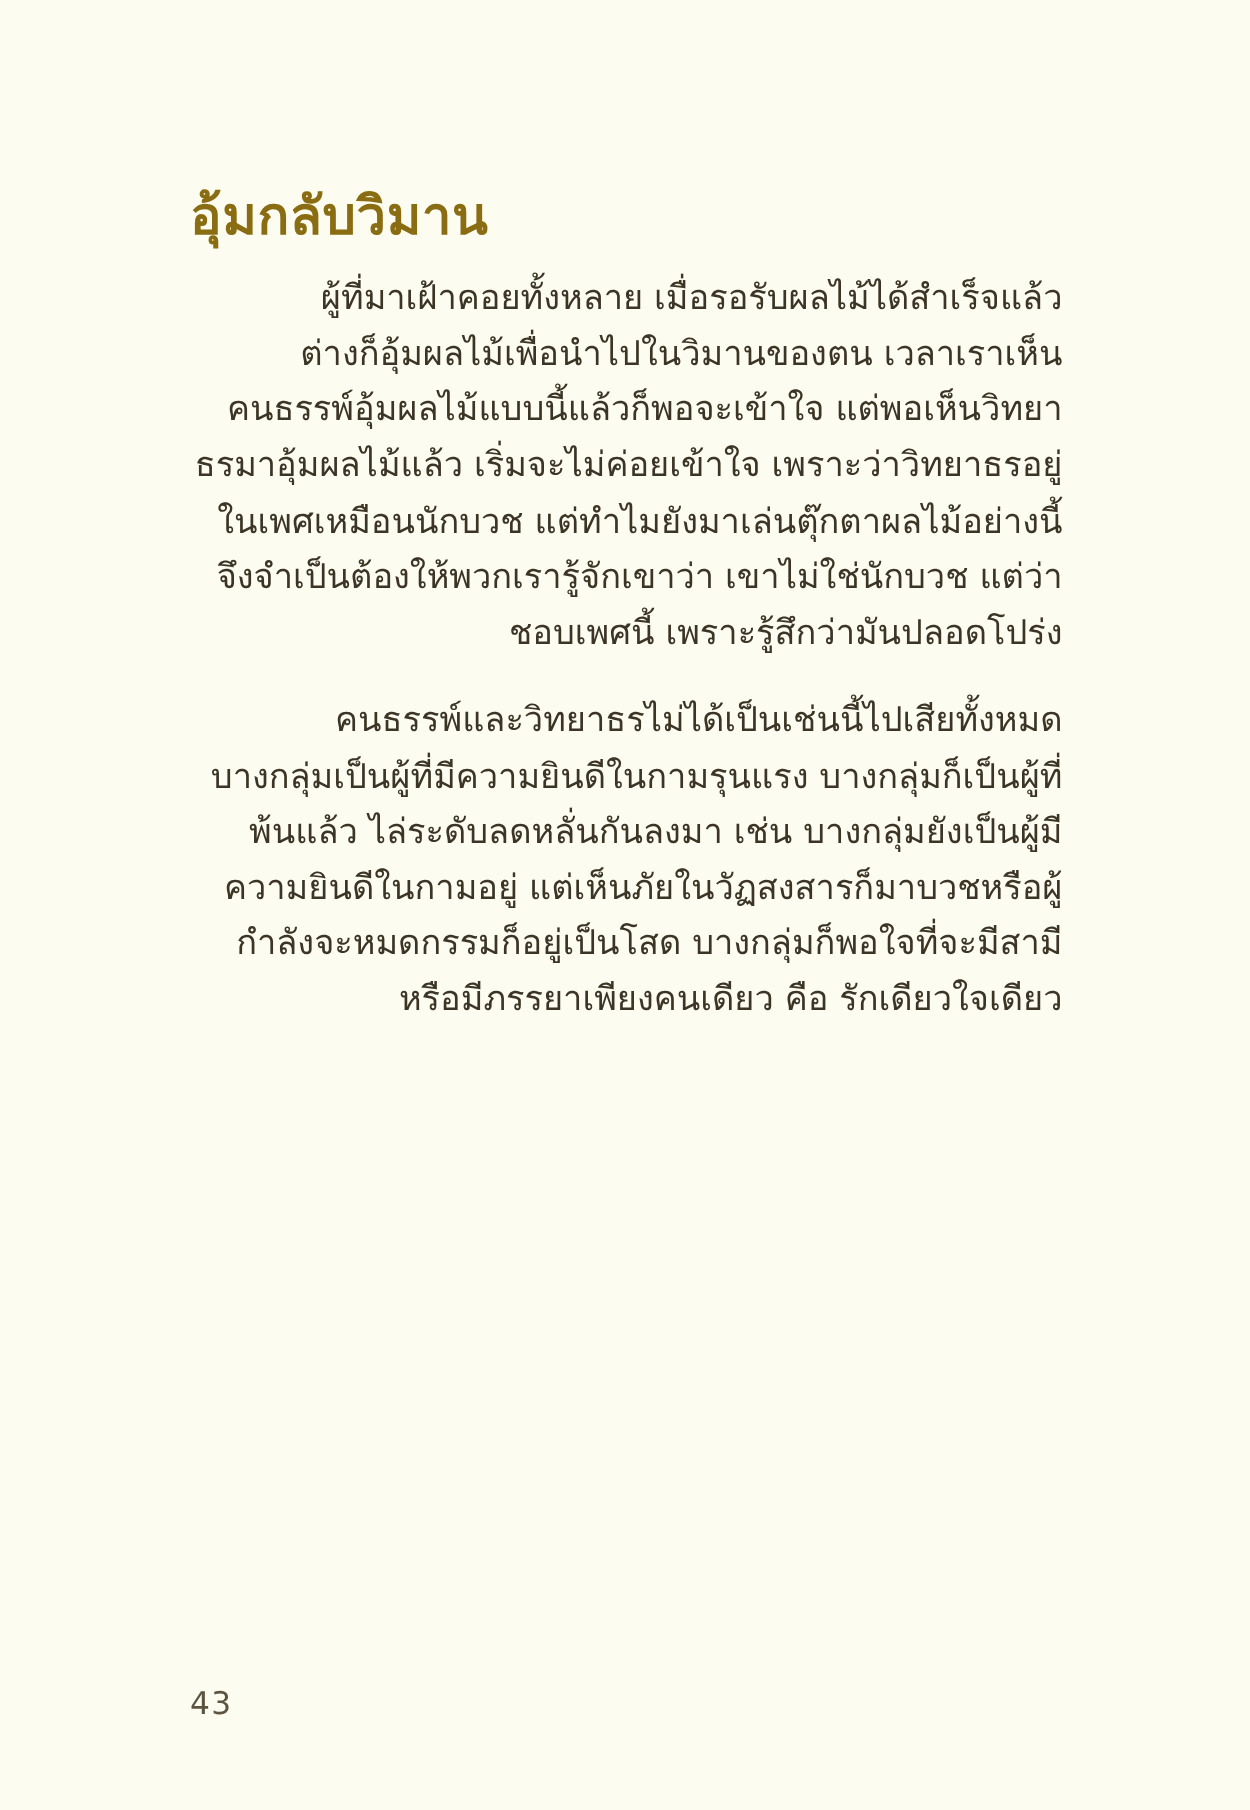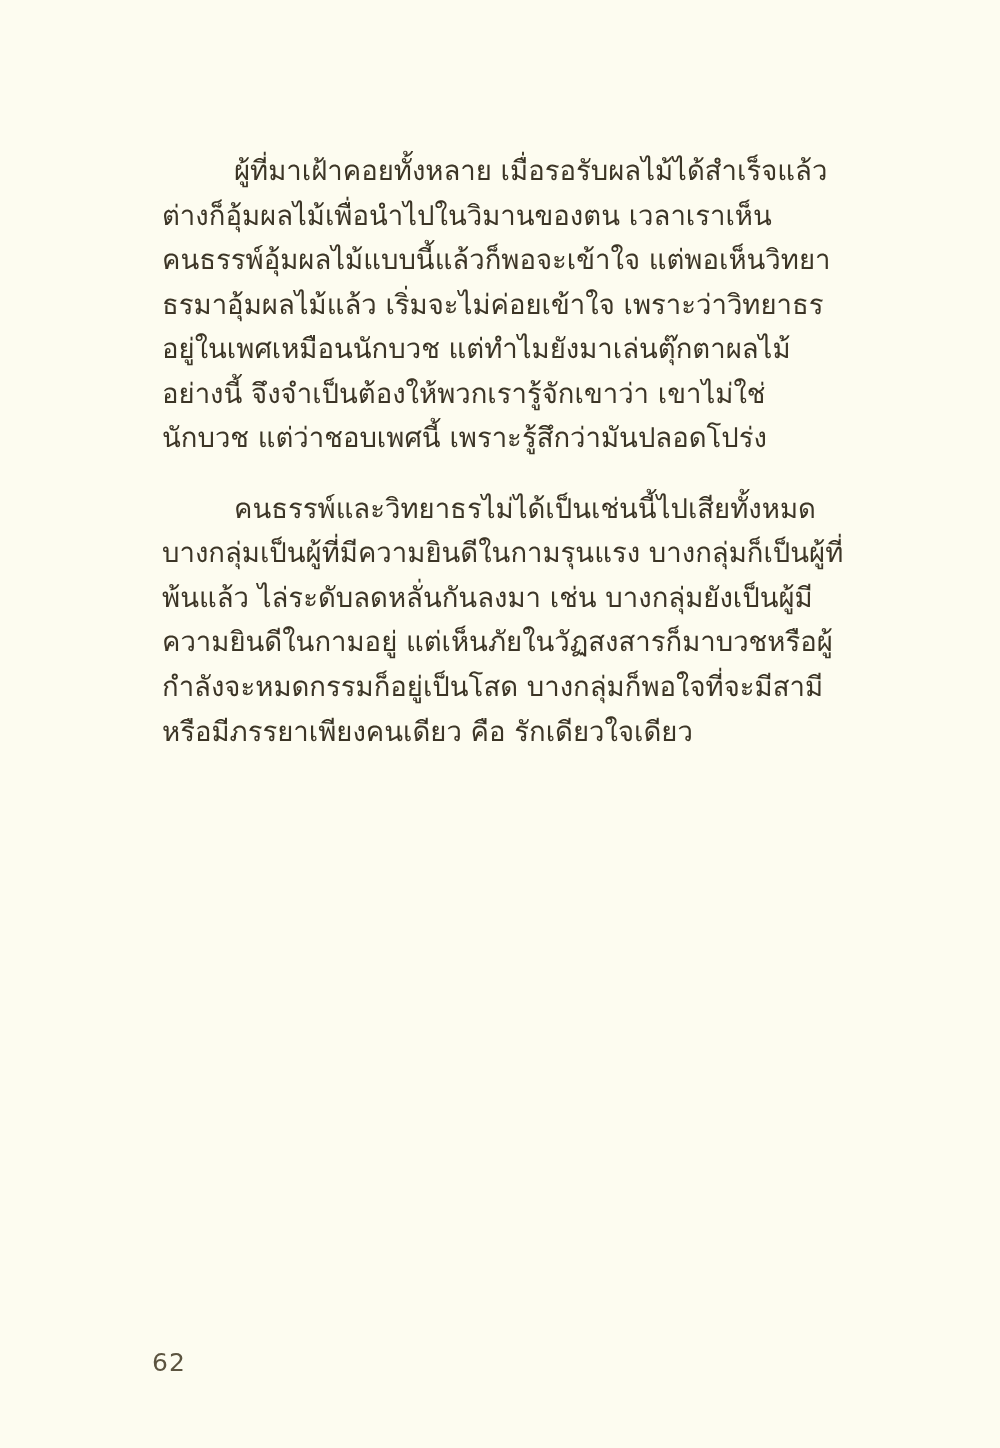--- a/index.html
+++ b/index.html
@@ -31,39 +31,40 @@
     font-weight: bold;
     color: #8a6d12;
     line-height: 1.2;
     margin: 0 0 18px 0;
     letter-spacing: 0.5px;
   }
   .para {
     font-size: 27.5px;
     line-height: 1.62;
     color: #3c3526;
-    margin: 0 0 26px 10px;
-    text-align: left;
+    margin: 0 0 26px 0;
+    text-align: right;
     text-indent: 72px;
     word-break: break-word;
   }
   .para:last-child {
     margin-bottom: 0;
   }
   .page-number {
     position: absolute;
     left: 152px;
     top: 1348px;
     font-size: 25px;
     color: #5c5440;
     letter-spacing: 1px;
   }
 </style>
 </head>
 <body>
 
 <div class="page">
   <div class="content">
+    <h1 class="chapter-title">อุ้มกลับวิมาน</h1>
     <p class="para">ผู้ที่มาเฝ้าคอยทั้งหลาย เมื่อรอรับผลไม้ได้สำเร็จแล้ว ต่างก็อุ้มผลไม้เพื่อนำไปในวิมานของตน  เวลาเราเห็นคนธรรพ์อุ้มผลไม้แบบนี้แล้วก็พอจะเข้าใจ  แต่พอเห็นวิทยาธรมาอุ้มผลไม้แล้ว  เริ่มจะไม่ค่อยเข้าใจ  เพราะว่าวิทยาธรอยู่ในเพศเหมือนนักบวช  แต่ทำไมยังมาเล่นตุ๊กตาผลไม้อย่างนี้  จึงจำเป็นต้องให้พวกเรารู้จักเขาว่า  เขาไม่ใช่นักบวช  แต่ว่าชอบเพศนี้  เพราะรู้สึกว่ามันปลอดโปร่ง</p>
     <p class="para">คนธรรพ์และวิทยาธรไม่ได้เป็นเช่นนี้ไปเสียทั้งหมด บางกลุ่มเป็นผู้ที่มีความยินดีในกามรุนแรง บางกลุ่มก็เป็นผู้ที่พ้นแล้ว ไล่ระดับลดหลั่นกันลงมา เช่น บางกลุ่มยังเป็นผู้มีความยินดีในกามอยู่  แต่เห็นภัยในวัฏสงสารก็มาบวชหรือผู้กำลังจะหมดกรรมก็อยู่เป็นโสด บางกลุ่มก็พอใจที่จะมีสามีหรือมีภรรยาเพียงคนเดียว คือ รักเดียวใจเดียว</p>
   </div>
-  <div class="page-number">62</div>
+  <div class="page-number">43</div>
 </div>
 
 </body></html>

